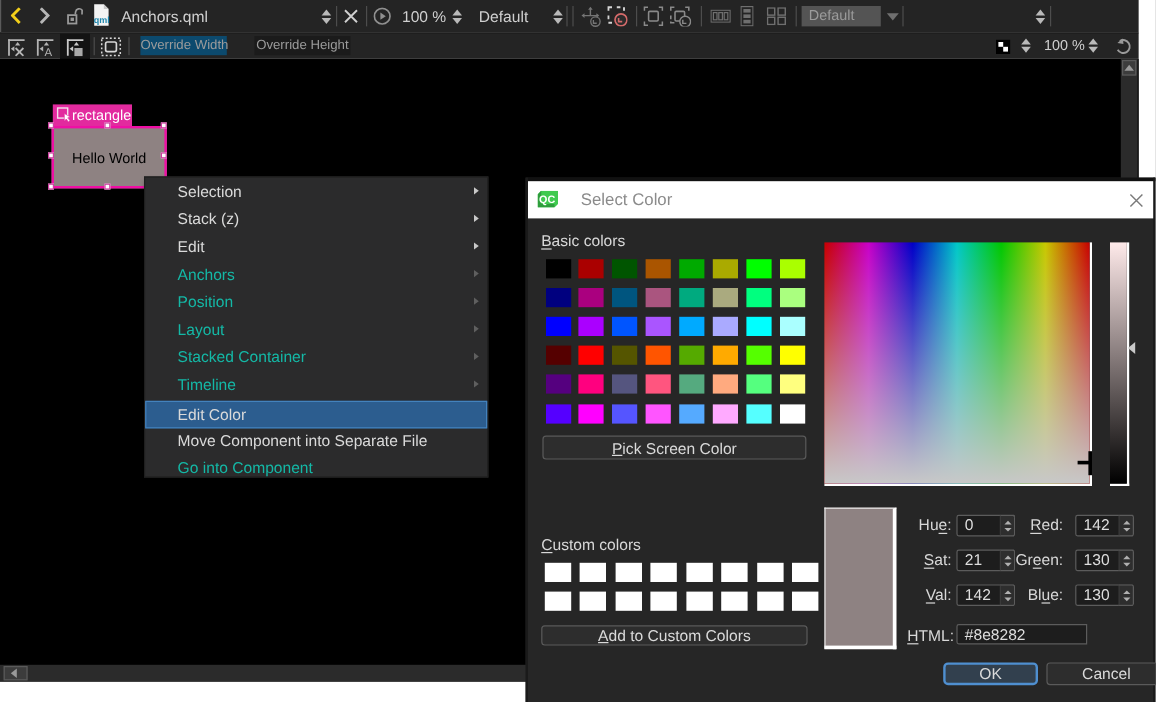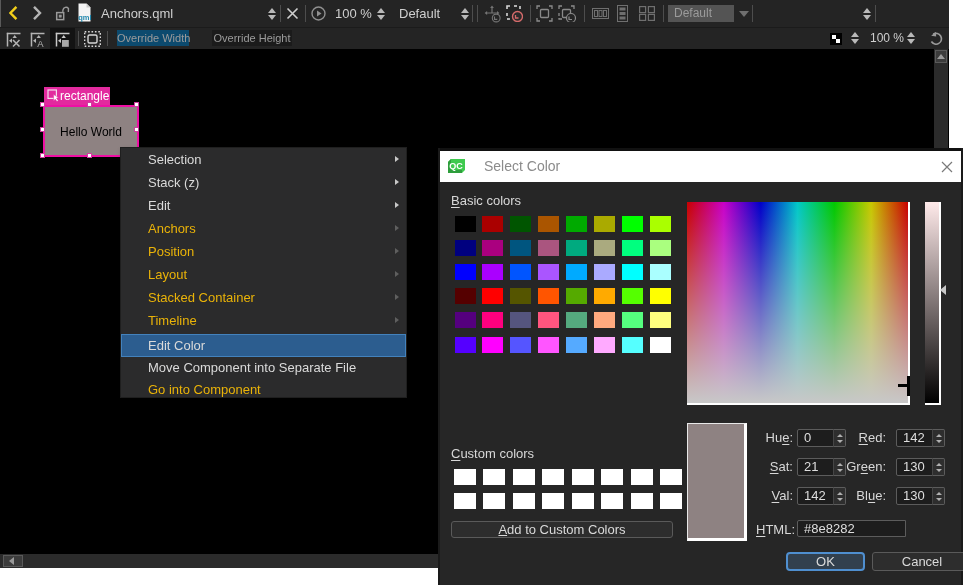--- a/index.html
+++ b/index.html
@@ -21,21 +21,21 @@
 #vsbtn { position:absolute; left:1px; top:1px; width:12px; height:13px; background:#3c3c3c; border:1px solid #5a5a5a; }
 #hscroll { left:0; top:554px; width:934px; height:14px; background:#2b2b2b; }
 #hsbtn { position:absolute; left:3px; top:1px; width:20px; height:12px; background:#3c3c3c; border:1px solid #5a5a5a; }
 
 #rectlabel { left:44px; top:87px; width:66px; height:18px; background:#e22a9e; color:#ffffff; font-size:12px; line-height:18px; }
 #rect { left:43px; top:105px; width:96px; height:52px; background:#8e8282; border:2px solid #ef0fa5; color:#000; font-size:12px; text-align:center; line-height:50px; }
 .handle { position:absolute; width:5px; height:5px; background:#ffffff; border:1px solid #cf3da0; }
 
 #menu { left:120px; top:147px; width:287px; height:251px; background:#2b2b2c; border:1px solid #1f1f1f; box-shadow:2px 3px 4px rgba(0,0,0,0.6); }
 .mi { position:relative; height:23px; line-height:23px; padding-left:27px; color:#dadada; font-size:13px; }
-.mi.dis { color:#eab308; }
+.mi.dis { color:#14b8a6; }
 .mi .arr { position:absolute; right:7px; top:8px; width:0; height:0; border-top:3.5px solid transparent; border-bottom:3.5px solid transparent; border-left:4.5px solid #c8c8c8; }
 .mi.dis .arr { border-left-color:#5f5f5f; }
 .mi.hl { background:#2c5d8f; outline:1px solid #4382bd; outline-offset:-1px; }
 
 #dlg { left:438px; top:148px; width:525px; height:437px; background:#262626; }
 #dlgtitle { position:absolute; left:2px; top:3px; width:521px; height:31px; background:#ffffff; }
 #dlgtitle .t { position:absolute; left:31px; top:0; line-height:31px; color:#8b8b8b; font-size:14px;margin-left:13px; }
 .dlabel { position:absolute; color:#d8d8d8; font-size:13px; }
 .dlabel u { text-decoration:underline; text-underline-offset:2px; }
 .swatch { position:absolute; width:21px; height:16px; }
@@ -305,20 +305,21 @@
     <div class="swatch" style="left:183.9px;top:164.3px;background:#55ff7f;"></div>
     <div class="swatch" style="left:211.8px;top:164.3px;background:#ffff7f;"></div>
     <div class="swatch" style="left:16.5px;top:188.5px;background:#5500ff;"></div>
     <div class="swatch" style="left:44.4px;top:188.5px;background:#ff00ff;"></div>
     <div class="swatch" style="left:72.3px;top:188.5px;background:#5555ff;"></div>
     <div class="swatch" style="left:100.2px;top:188.5px;background:#ff55ff;"></div>
     <div class="swatch" style="left:128.1px;top:188.5px;background:#55aaff;"></div>
     <div class="swatch" style="left:156.0px;top:188.5px;background:#ffaaff;"></div>
     <div class="swatch" style="left:183.9px;top:188.5px;background:#55ffff;"></div>
     <div class="swatch" style="left:211.8px;top:188.5px;background:#ffffff;"></div>
+    <div class="dbtn" style="left:14px;top:215px;width:220px;height:20px;line-height:19px;"><u>P</u>ick Screen Color</div>
     <div class="dlabel" style="left:13px;top:298px;"><u>C</u>ustom colors</div>
     <div class="cswatch" style="left:15.5px;top:321.0px;"></div>
     <div class="cswatch" style="left:45.0px;top:321.0px;"></div>
     <div class="cswatch" style="left:74.5px;top:321.0px;"></div>
     <div class="cswatch" style="left:104.0px;top:321.0px;"></div>
     <div class="cswatch" style="left:133.5px;top:321.0px;"></div>
     <div class="cswatch" style="left:163.0px;top:321.0px;"></div>
     <div class="cswatch" style="left:192.5px;top:321.0px;"></div>
     <div class="cswatch" style="left:222.0px;top:321.0px;"></div>
     <div class="cswatch" style="left:15.5px;top:344.8px;"></div>

